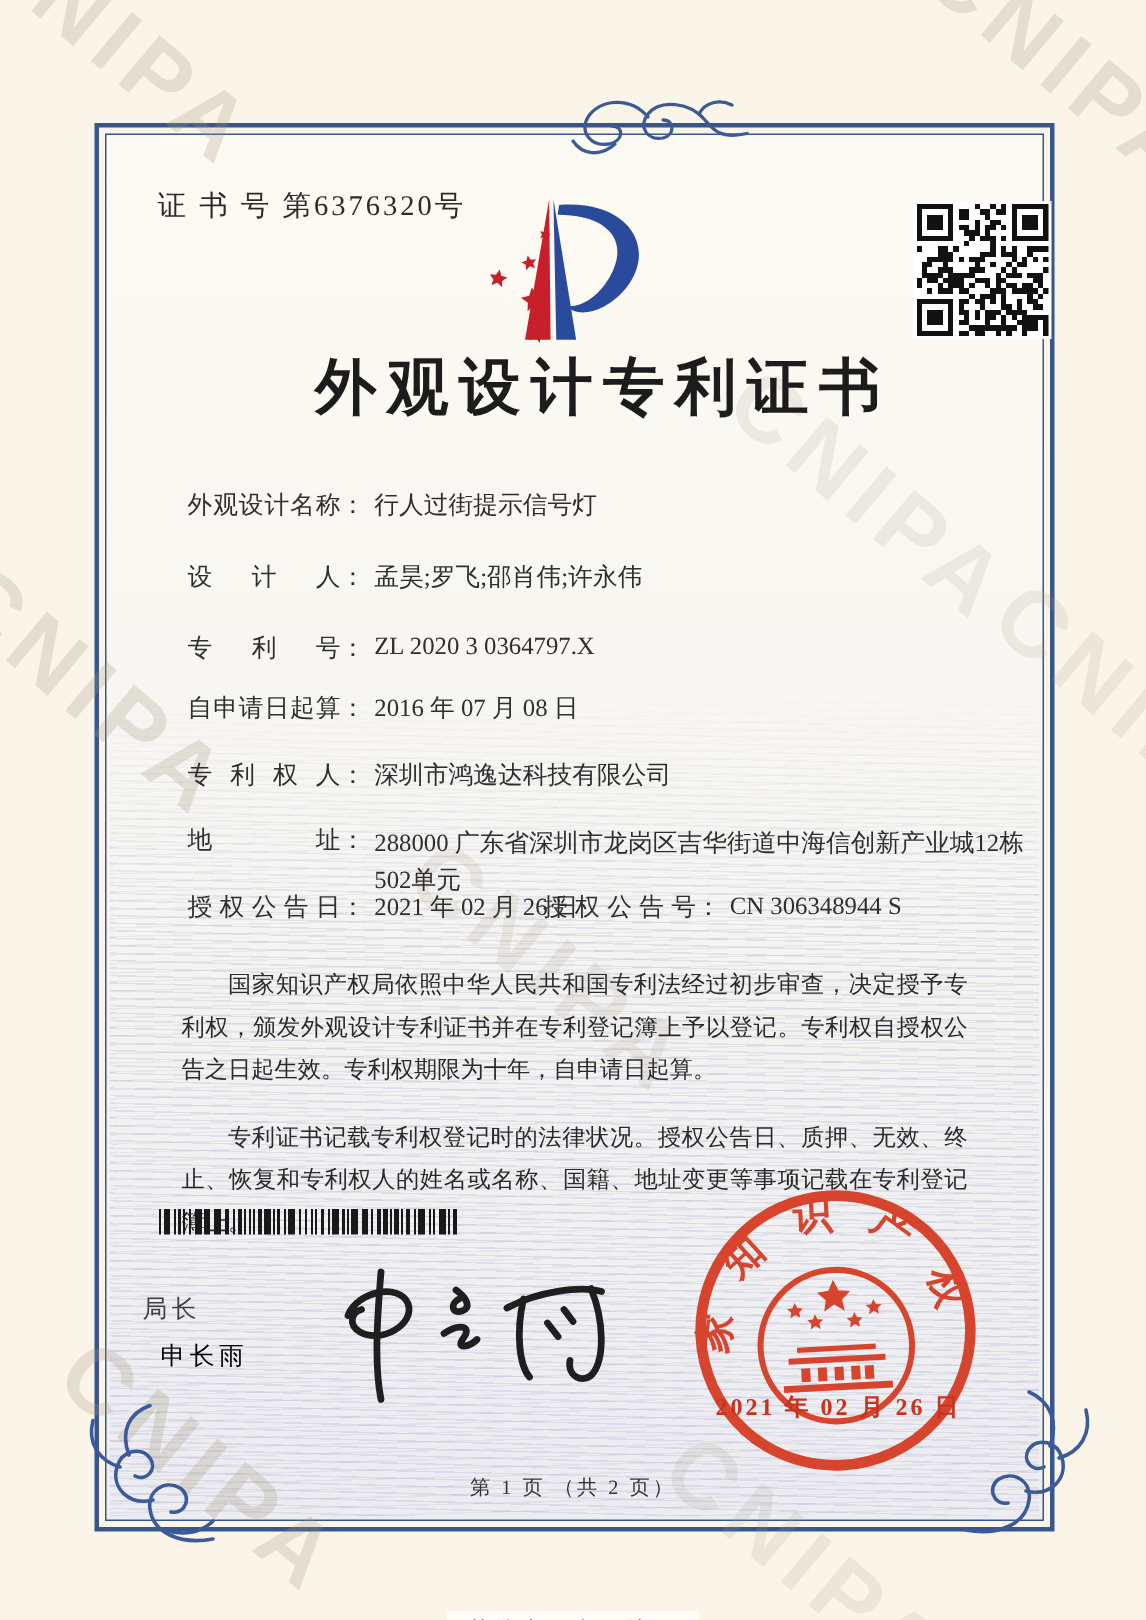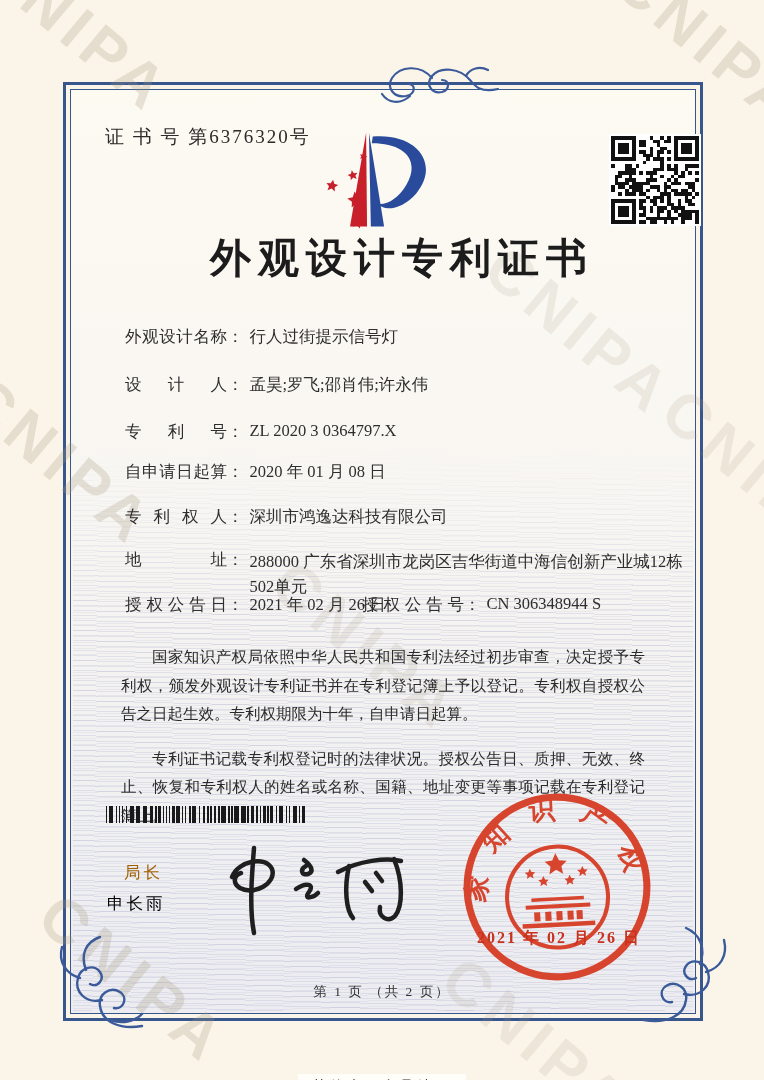--- a/index.html
+++ b/index.html
@@ -44,21 +44,21 @@
   .frow.addr .f-value{width:452px;line-height:25px;}
   .grant-right{position:absolute;left:237px;top:0;white-space:nowrap;}
 
   .paras{left:105px;top:627px;width:556px;font-size:15.5px;line-height:28.5px;
          color:#2a2a2a;text-align:justify;}
   .paras p{margin:16px;text-indent:2em;}
 
   .barcode{left:104px;top:806px;width:205px;height:17px;}
   .barcode svg{width:100%;height:100%;display:block;}
 
-  .sig-title{left:124px;top:862px;font-size:16.5px;color:#a16207;letter-spacing:3px;}
+  .sig-title{left:95px;top:862px;font-size:16.5px;color:#404040;letter-spacing:3px;}
   .sig-name{left:107px;top:893px;font-size:16.5px;color:#000000;letter-spacing:3px;}
   .sig-svg{left:212px;top:833px;}
 
   .seal{left:456px;top:786px;width:202px;height:202px;opacity:0.93;mix-blend-mode:multiply;}
   .seal-date{left:477px;top:928px;font-size:16px;color:#c8321e;letter-spacing:2px;
              font-weight:bold;white-space:nowrap;}
 
   .page-info{left:63px;top:983px;width:638px;text-align:center;font-size:13.5px;
              color:#333;letter-spacing:2px;}
   .note{left:63px;top:1026px;width:638px;text-align:center;}
@@ -350,21 +350,21 @@
     <div class="abs frow" style="top:326px">
       <span class="f-label">外观设计名称</span><span class="f-colon">：</span><span class="f-value">行人过街提示信号灯</span>
     </div>
     <div class="abs frow" style="top:374px">
       <span class="f-label">设计人</span><span class="f-colon">：</span><span class="f-value">孟昊;罗飞;邵肖伟;许永伟</span>
     </div>
     <div class="abs frow" style="top:421px">
       <span class="f-label">专利号</span><span class="f-colon">：</span><span class="f-value">ZL 2020 3 0364797.X</span>
     </div>
     <div class="abs frow" style="top:461px">
-      <span class="f-label">自申请日起算</span><span class="f-colon">：</span><span class="f-value">2020 年 01 月 08 日</span>
+      <span class="f-label">自申请日起算</span><span class="f-colon">：</span><span class="f-value">2016 年 07 月 08 日</span>
     </div>
     <div class="abs frow" style="top:506px">
       <span class="f-label">专利权人</span><span class="f-colon">：</span><span class="f-value">深圳市鸿逸达科技有限公司</span>
     </div>
     <div class="abs frow addr" style="top:549px">
       <span class="f-label">地址</span><span class="f-colon">：</span><span class="f-value">288000 广东省深圳市龙岗区吉华街道中海信创新产业城12栋502单元</span>
     </div>
 
     <div class="abs frow" style="top:594px">
       <span class="f-label">授权公告日</span><span class="f-colon">：</span><span class="f-value">2021 年 02 月 26 日</span>

